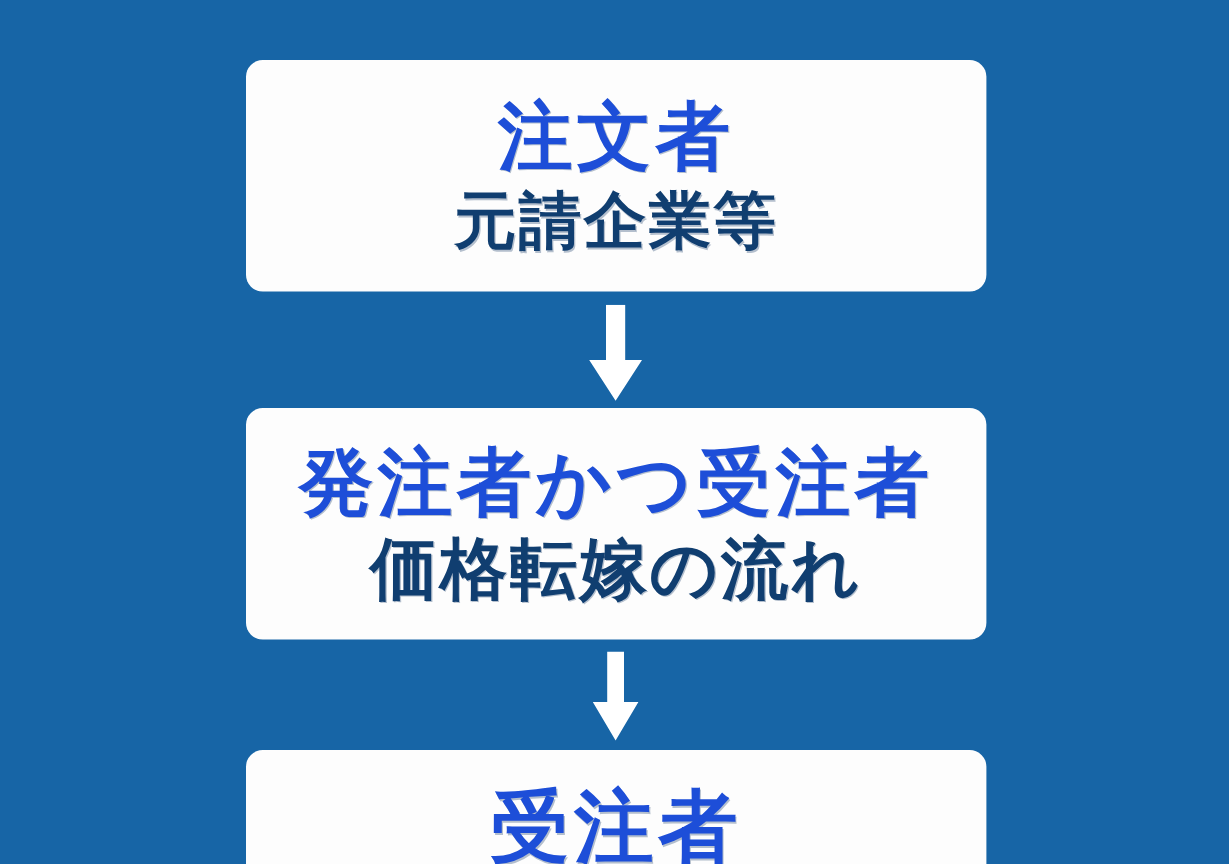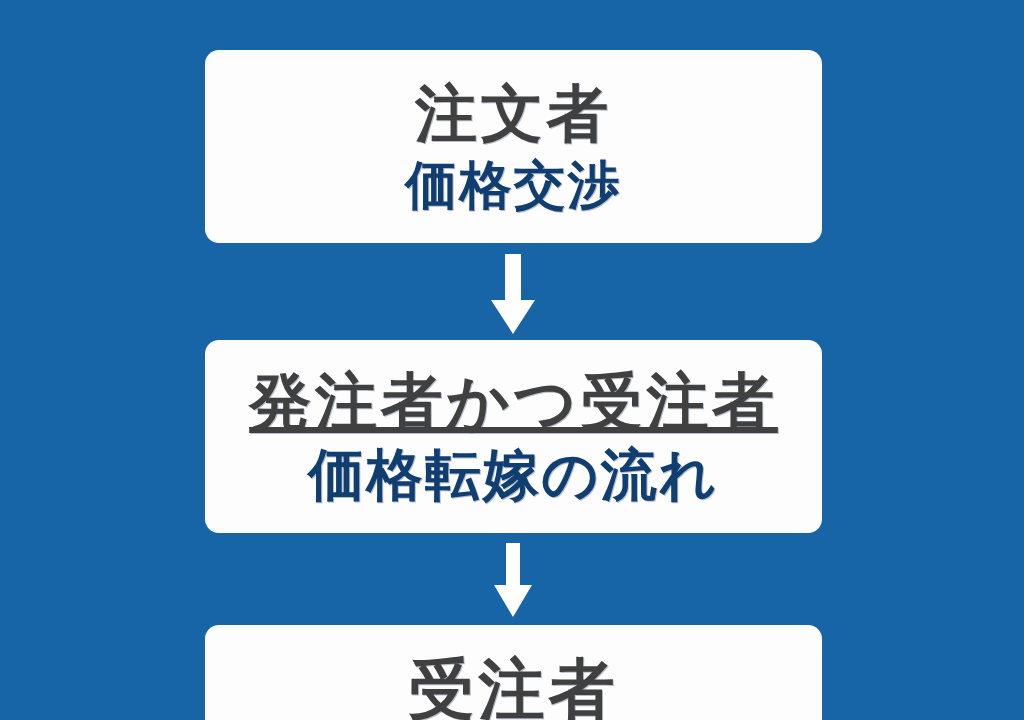--- a/index.html
+++ b/index.html
@@ -52,21 +52,21 @@
     border-radius: 14px;
     box-sizing: border-box;
     display: flex;
     flex-direction: column;
     align-items: center;
     justify-content: center;
     text-align: center;
     overflow: hidden;
   }
   .node .line-main {
-    color: #404040;
+    color: #1d4ed8;
     font-weight: bold;
     white-space: nowrap;
     letter-spacing: 0.06em;
     text-shadow: 1px 1px 0 rgba(120,140,165,0.55);
   }
   .node .line-sub {
     color: #103E70;
     font-weight: bold;
     white-space: nowrap;
     letter-spacing: 0.04em;
@@ -83,21 +83,21 @@
   #node-1 .line-main { font-size: 62px; line-height: 72px; }
   #node-1 .line-sub  { font-size: 52px; line-height: 62px; margin-top: 4px; }
 
   
   #node-2 {
     left: 205px;
     top: 340px;
     width: 617px;
     height: 193px;
   }
-  #node-2 .line-main { font-size: 62px; line-height: 74px; text-decoration: underline; }
+  #node-2 .line-main { font-size: 62px; line-height: 74px; }
   #node-2 .line-sub  { font-size: 56px; line-height: 68px; margin-top: 2px; }
 
   
   #node-3 {
     left: 205px;
     top: 625px;
     width: 617px;
     height: 193px;
     justify-content: flex-start;
     padding-top: 26px;
@@ -116,21 +116,21 @@
 <body>
 
 <div id="stage">
 
   <div id="title-strip">
     <span class="title-text">価格交渉・価格転嫁の流れ</span>
   </div>
 
   <div class="node" id="node-1">
     <span class="line-main">注文者</span>
-    <span class="line-sub">価格交渉</span>
+    <span class="line-sub">元請企業等</span>
   </div>
 
   <svg class="arrow" id="arrow-1" viewBox="0 0 60 82">
     <polygon points="22,0 38,0 38,46 52,46 30,80 8,46 22,46" fill="#FFFFFF"></polygon>
   </svg>
 
   <div class="node" id="node-2">
     <span class="line-main">発注者かつ受注者</span>
     <span class="line-sub">価格転嫁の流れ</span>
   </div>

